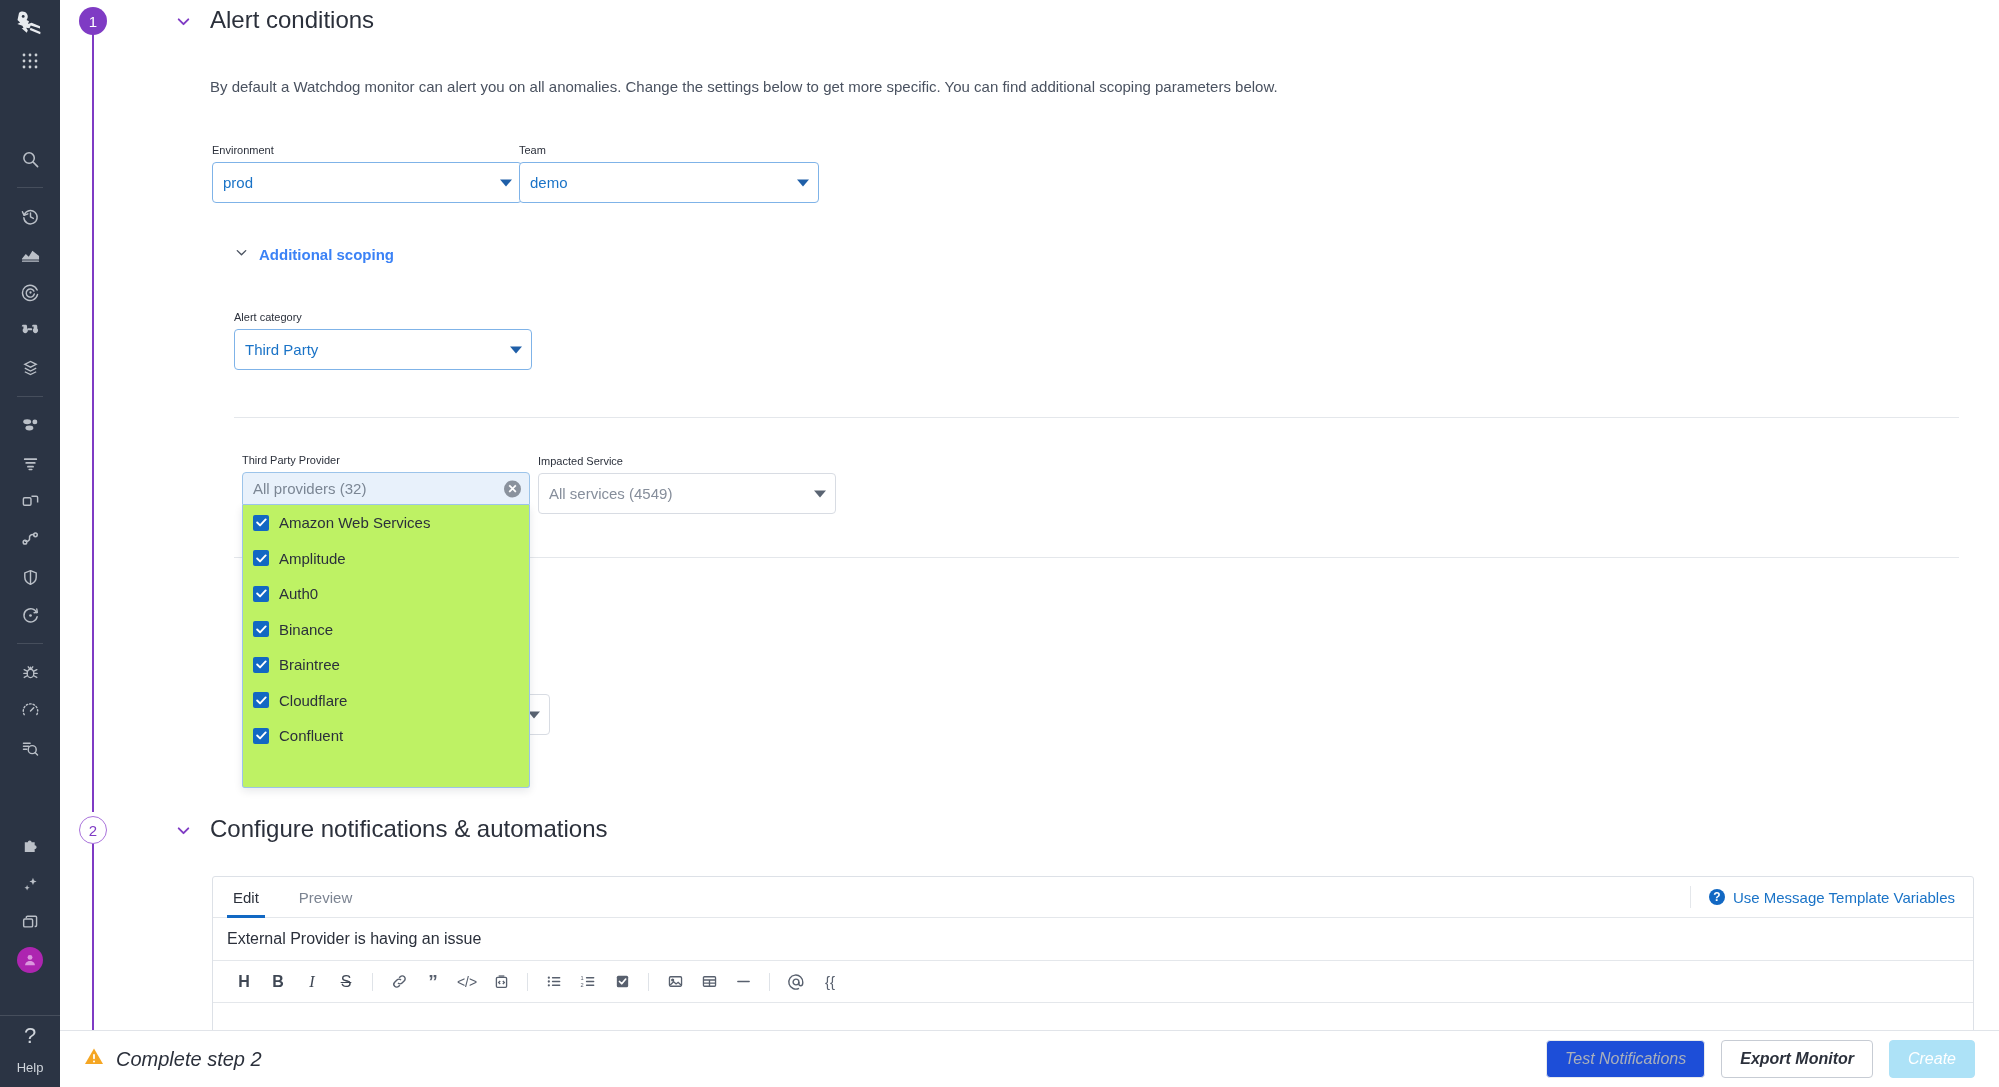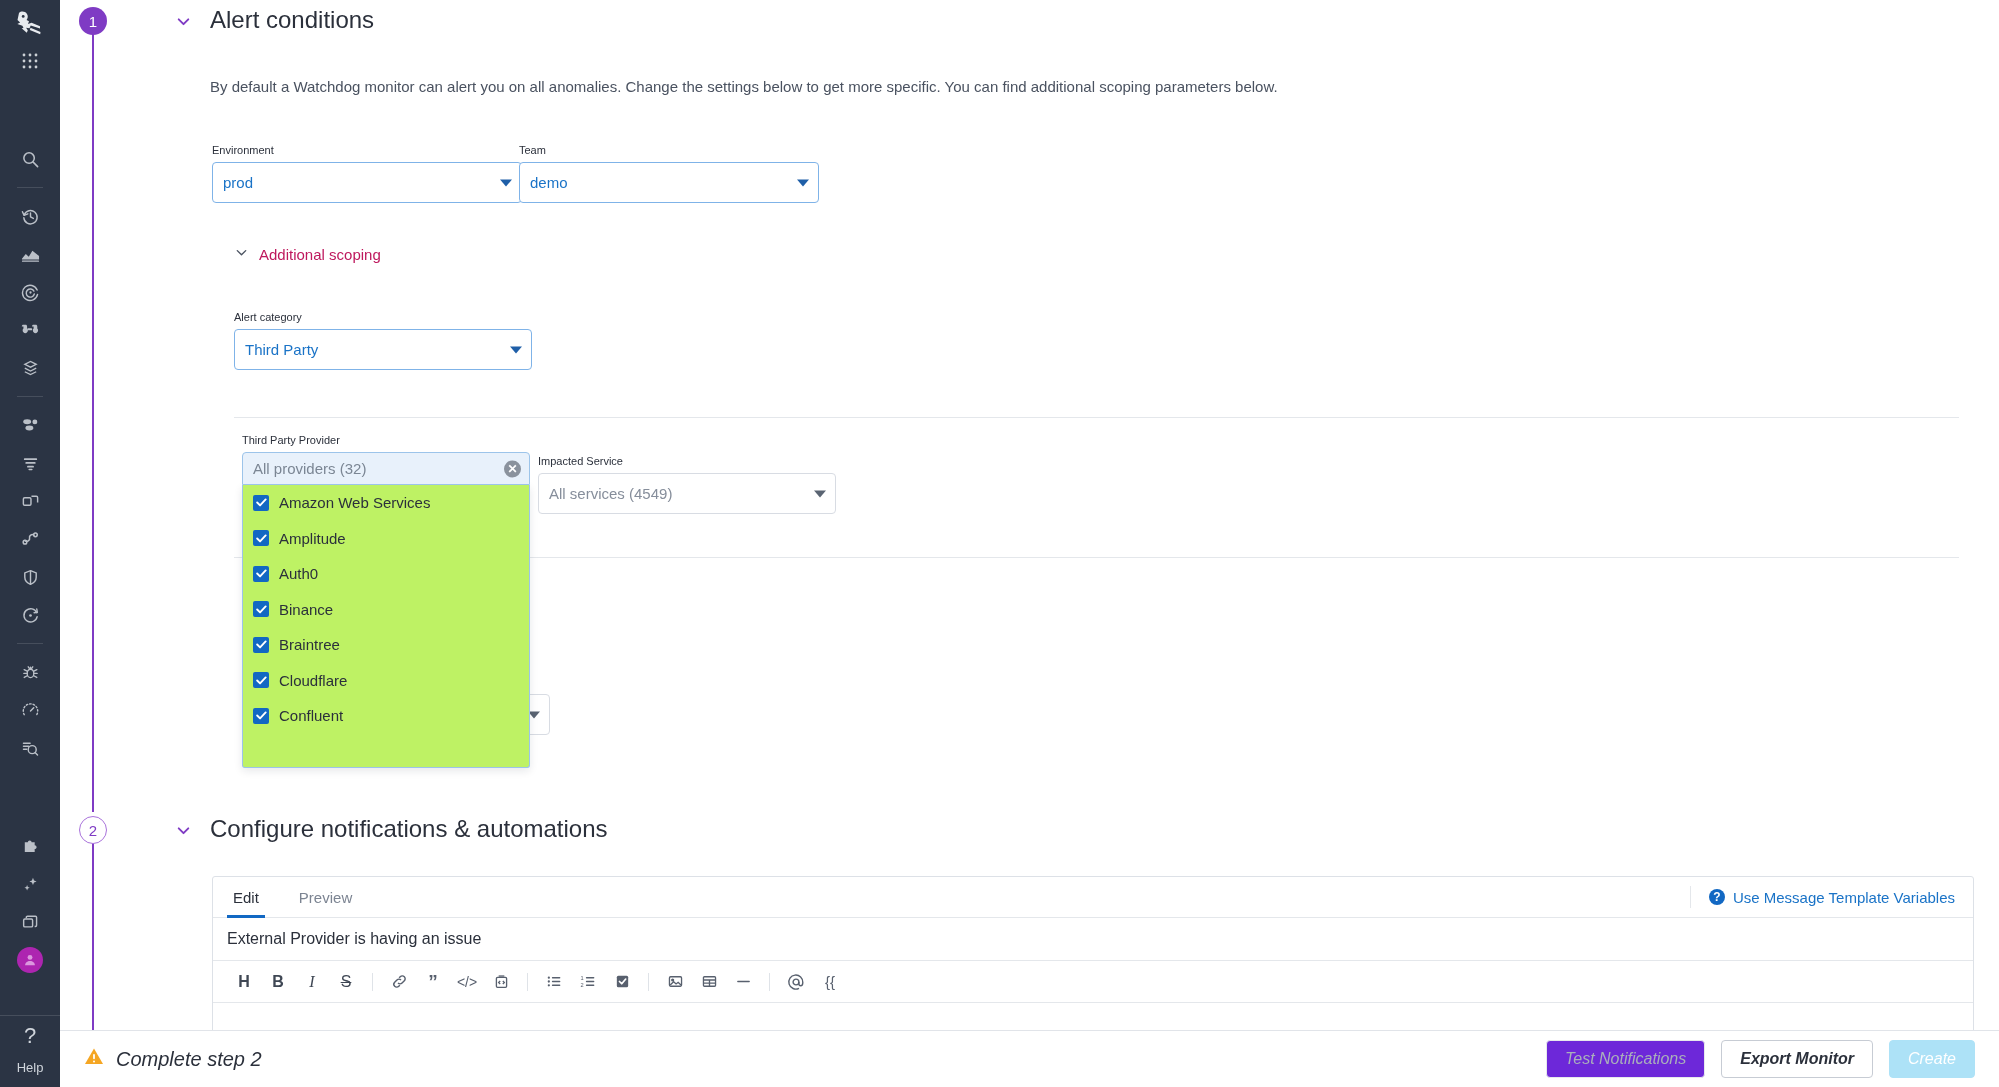--- a/index.html
+++ b/index.html
@@ -185,21 +185,21 @@
     z-index: 40;
     font-style: italic;
   }
   .footer-msg { display: flex; align-items: center; gap: 12px; font-size: 20px; color: #2b303b; }
   .footer-actions { margin-left: auto; display: flex; align-items: center; gap: 16px; }
   .btn {
     height: 38px; border-radius: 4px; padding: 0 18px;
     display: flex; align-items: center; justify-content: center;
     font-size: 16px;
   }
-  .btn-ghost { background: #6d28d9; border: 1px solid #e7e9ed; color: #aab0ba; }
+  .btn-ghost { background: #1d4ed8; border: 1px solid #e7e9ed; color: #aab0ba; }
   .btn-default { background: #fff; border: 1px solid #c7ccd4; color: #2b303b; font-weight: 600; }
   .btn-primary { background: #ade2f7; border: 1px solid #ade2f7; color: #ffffff; }
 </style>
 </head>
 <body>
 
 <div class="app">
 
   <div class="leftnav">
 
@@ -403,21 +403,21 @@
             <span class="caret"></span>
           </div>
         </div>
 
         <div style="position:absolute; left:174px; top:245px; display:flex; align-items:center; gap:10px;">
           <span>
             <svg width="15" height="15" viewBox="0 0 16 16" fill="none" stroke="#4a5260" stroke-width="1.5">
               <polyline points="3.5,6 8,10.5 12.5,6" stroke-linecap="round" stroke-linejoin="round"></polyline>
             </svg>
           </span>
-          <span style="font-size:15px; color:#be185d;">Additional scoping</span>
+          <span style="font-size:15px; color:#3b82f6;font-weight:bold;">Additional scoping</span>
         </div>
 
         <div style="position:absolute; left:174px; top:311px; width:298px;">
           <div class="field-label">Alert category</div>
           <div class="sel">
             <span>Third Party</span>
             <span class="caret"></span>
           </div>
         </div>
 
@@ -431,21 +431,21 @@
           </div>
         </div>
 
         <div class="hr" style="position:absolute; left:174px; top:557px; right:40px;"></div>
         <div style="position:absolute; left:300px; top:694px; width:190px;">
           <div class="sel muted">
             <span class="caret"></span>
           </div>
         </div>
 
-        <div style="position:absolute; left:174px; top:434px; width:296px; z-index:20;padding-left:8px;" class="ms-wrap">
+        <div style="position:absolute; left:174px; top:454px; width:296px; z-index:20;padding-left:8px;" class="ms-wrap">
           <div class="field-label">Third Party Provider</div>
           <div class="ms-input">
             <span>All providers (32)</span>
             <span class="ms-clear">✕</span>
           </div>
           <div class="ms-list" id="provider-list">
               <div class="ms-opt">
                 <span class="cbx">
                   <svg width="11" height="9" viewBox="0 0 12 10" fill="none" stroke="#fff" stroke-width="2.1">
                     <polyline points="1.2,5 4.4,8.2 10.6,1.6" stroke-linecap="round" stroke-linejoin="round"></polyline>

